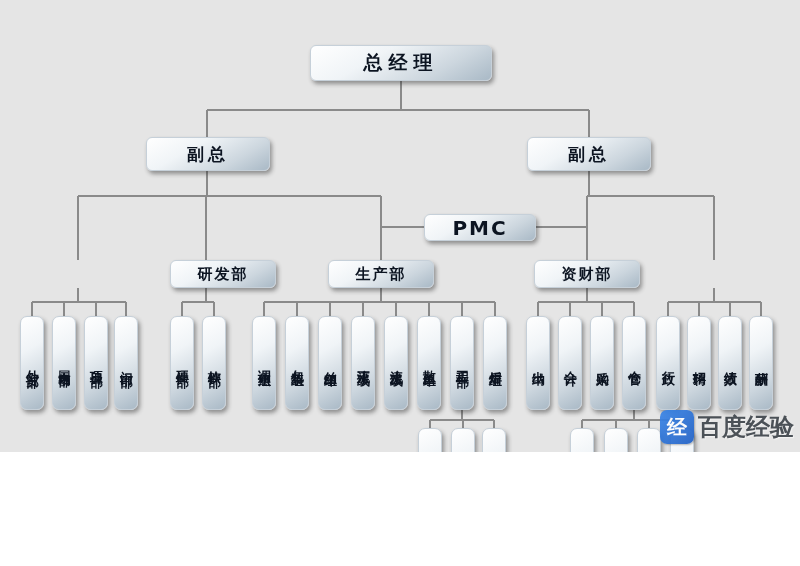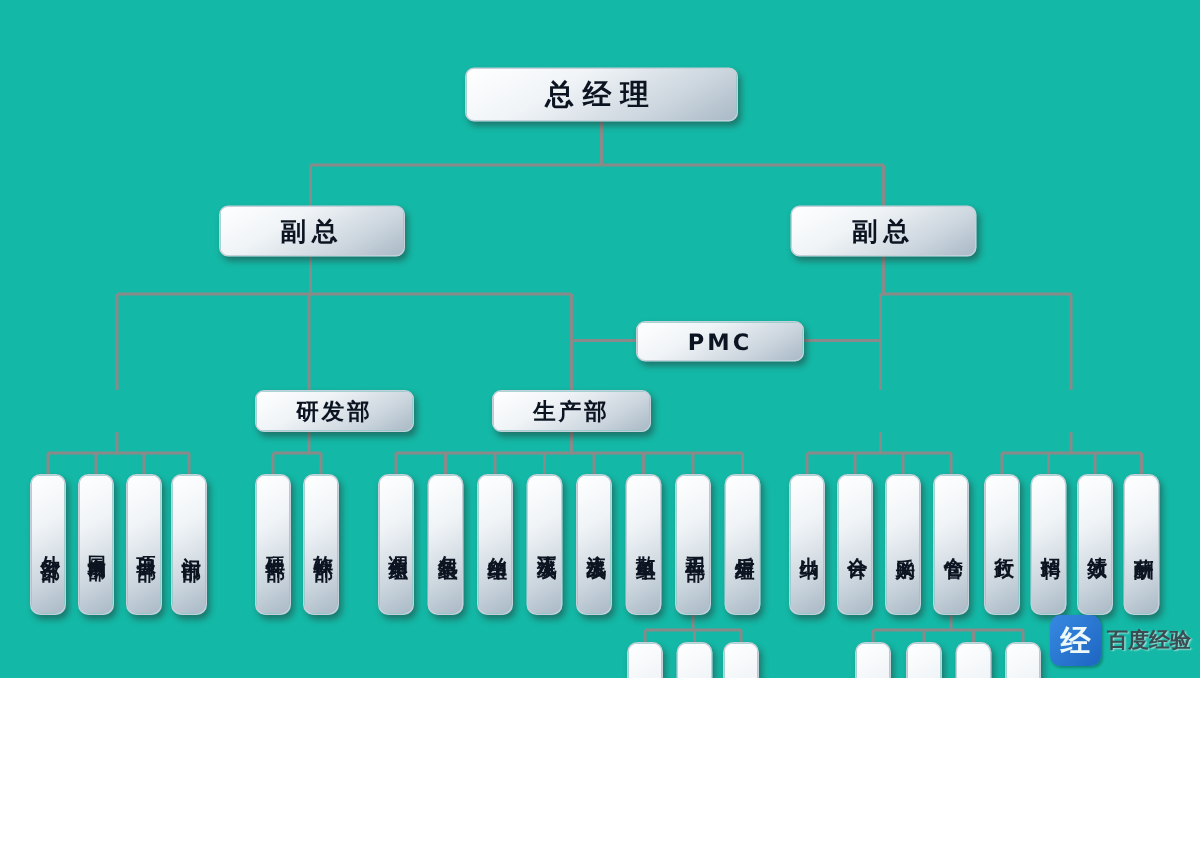--- a/index.html
+++ b/index.html
@@ -1,51 +1,51 @@
 <!DOCTYPE html>
 <html><head>
 <meta charset="utf-8">
 <style>
   html,body{margin:0;padding:0;background:#ffffff;}
   body{font-family:"DejaVu Sans","Liberation Sans",sans-serif;}
-  .canvas{position:relative;width:800px;height:452px;background:#14b8a6;overflow:hidden;}
+  .canvas{position:relative;width:800px;height:452px;background:#e5e5e5;overflow:hidden;}
 
   
   .vl{position:absolute;width:2px;background:#8a8a8a;}
   .hl{position:absolute;height:2px;background:#8a8a8a;}
 
   
   .node{
     position:absolute;
     display:flex;align-items:center;justify-content:center;
     background:linear-gradient(150deg,#ffffff 0%,#f0f4f7 35%,#ccd6de 72%,#a9b9c6 100%);
     border:1px solid #c6d0d9;
     border-radius:6px;
     box-shadow:2px 3px 4px rgba(40,40,40,0.45);
     color:#0c1421;font-weight:bold;
     box-sizing:border-box;
     text-align:center;
   }
   .n-h{font-size:15px;letter-spacing:2px;}
   .n-ceo{font-size:19px;letter-spacing:6px;}
   .n-vp{font-size:17px;letter-spacing:4px;}
-  .n-pmc{font-size:15px;letter-spacing:2px;}
+  .n-pmc{font-size:20px;letter-spacing:2px;}
   .n-v{
     width:24px;height:94px;
     writing-mode:vertical-rl;text-orientation:upright;
     font-size:13px;letter-spacing:2px;border-radius:7px;
   }
   .n-v2{top:428px;}
 
   
   .watermark{position:absolute;right:6px;bottom:8px;display:flex;align-items:center;gap:4px;opacity:0.92;}
   .wm-logo{width:34px;height:34px;border-radius:7px;background:linear-gradient(135deg,#3a86e8,#1f5fc4);
     display:flex;align-items:center;justify-content:center;color:#ffffff;font-size:20px;font-weight:bold;
     box-shadow:1px 1px 2px rgba(0,0,0,0.3);}
-  .wm-text{font-size:14px;font-weight:bold;color:#3f454c;text-shadow:1px 1px 1px rgba(255,255,255,0.6);}
+  .wm-text{font-size:24px;font-weight:bold;color:#3f454c;text-shadow:1px 1px 1px rgba(255,255,255,0.6);}
 </style>
 </head>
 <body>
 
 <div class="canvas">
 
   <div class="vl" style="left:400px;top:81px;height:29px"></div>
   <div class="hl" style="left:207px;top:109px;width:382px"></div>
   <div class="vl" style="left:206px;top:110px;height:28px"></div>
   <div class="vl" style="left:588px;top:110px;height:28px"></div>
@@ -114,20 +114,21 @@
   <div class="vl" style="left:648px;top:420px;height:8px"></div>
   <div class="vl" style="left:681px;top:420px;height:8px"></div>
 
   <div class="node n-h n-ceo" style="left:310px;top:45px;width:182px;height:36px">总经理</div>
   <div class="node n-h n-vp" style="left:146px;top:137px;width:124px;height:34px">副总</div>
   <div class="node n-h n-vp" style="left:527px;top:137px;width:124px;height:34px">副总</div>
   <div class="node n-h n-pmc" style="left:424px;top:214px;width:112px;height:27px">PMC</div>
 
   <div class="node n-h" style="left:170px;top:260px;width:106px;height:28px">研发部</div>
   <div class="node n-h" style="left:328px;top:260px;width:106px;height:28px">生产部</div>
+  <div class="node n-h" style="left:534px;top:260px;width:106px;height:28px">资财部</div>
 
   <div class="node n-v" style="left:20px;top:316px">外贸部</div>
   <div class="node n-v" style="left:52px;top:316px;font-size:12px;letter-spacing:1px">国内市场部</div>
   <div class="node n-v" style="left:84px;top:316px">项目部</div>
   <div class="node n-v" style="left:114px;top:316px">门市部</div>
 
   <div class="node n-v" style="left:170px;top:316px">硬件部</div>
   <div class="node n-v" style="left:202px;top:316px">软件部</div>
 
   <div class="node n-v" style="left:252px;top:316px">调焦组</div>

